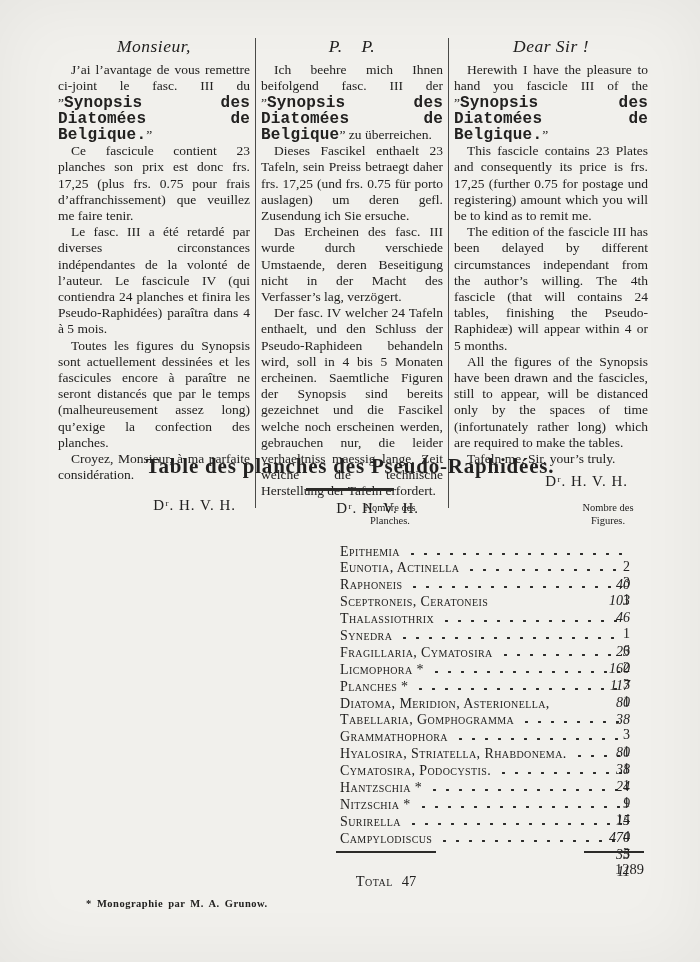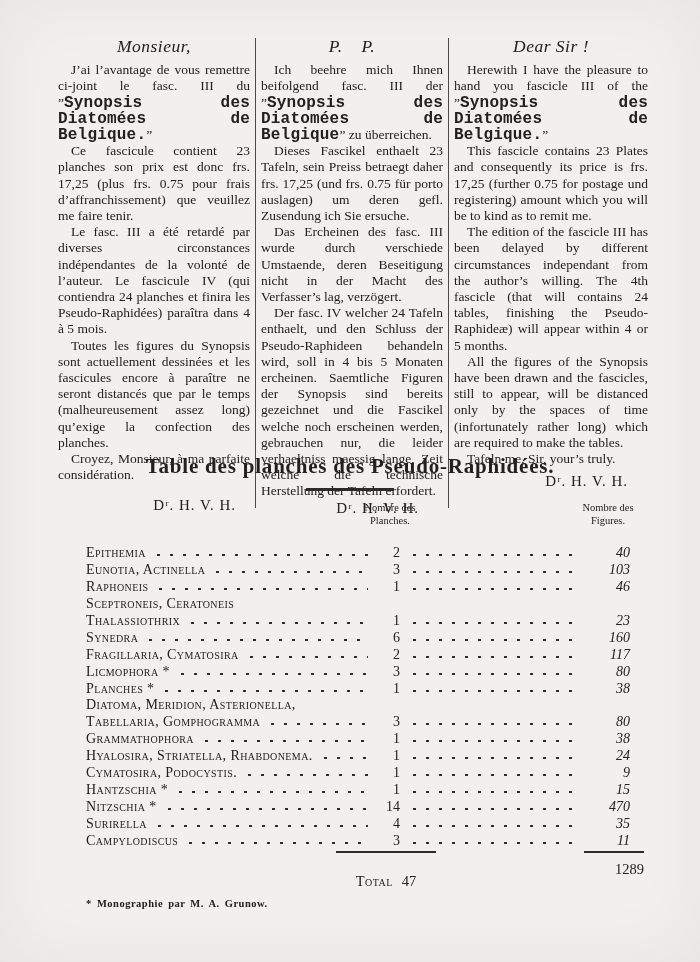--- a/index.html
+++ b/index.html
@@ -52,21 +52,21 @@
     text-align: center; font-weight: bold; font-size: 21px;
     letter-spacing: 0.8px; line-height: 28px;
   }
   .title-rule { width: 88px; height: 2.5px; background: #2c2b29; margin: 8px auto 0 auto; }
 
   .table-body { margin: 10px 70px 0 86px; position: relative; }
   .tbl-header { position: relative; height: 36px; font-size: 10.5px; line-height: 13px; margin-bottom: 7px; }
   .hdr-planches { position: absolute; left: 259px; width: 90px; text-align: center; }
   .hdr-figures  { position: absolute; right: -23px; width: 90px; text-align: center; }
 
-  .trow { display: flex; align-items: flex-end; height: 16.9px; font-size: 14px; }
+  .trow { display: flex; align-items: flex-end; height: 16.9px; font-size: 14px; flex-direction: column; }
   .row-left { display: flex; align-items: flex-end; width: 290px; }
   .row-label {
     font-variant: small-caps; letter-spacing: 0.4px; white-space: nowrap;
     font-size: 14px; line-height: 15px;
   }
   .leader {
     flex: 1; height: 4px; margin: 0 8px 3px 6px;
     background-image: radial-gradient(circle, #2b2a28 1.1px, rgba(0,0,0,0) 1.5px);
     background-size: 13px 4px; background-repeat: repeat-x; background-position: 0 50%;
   }

